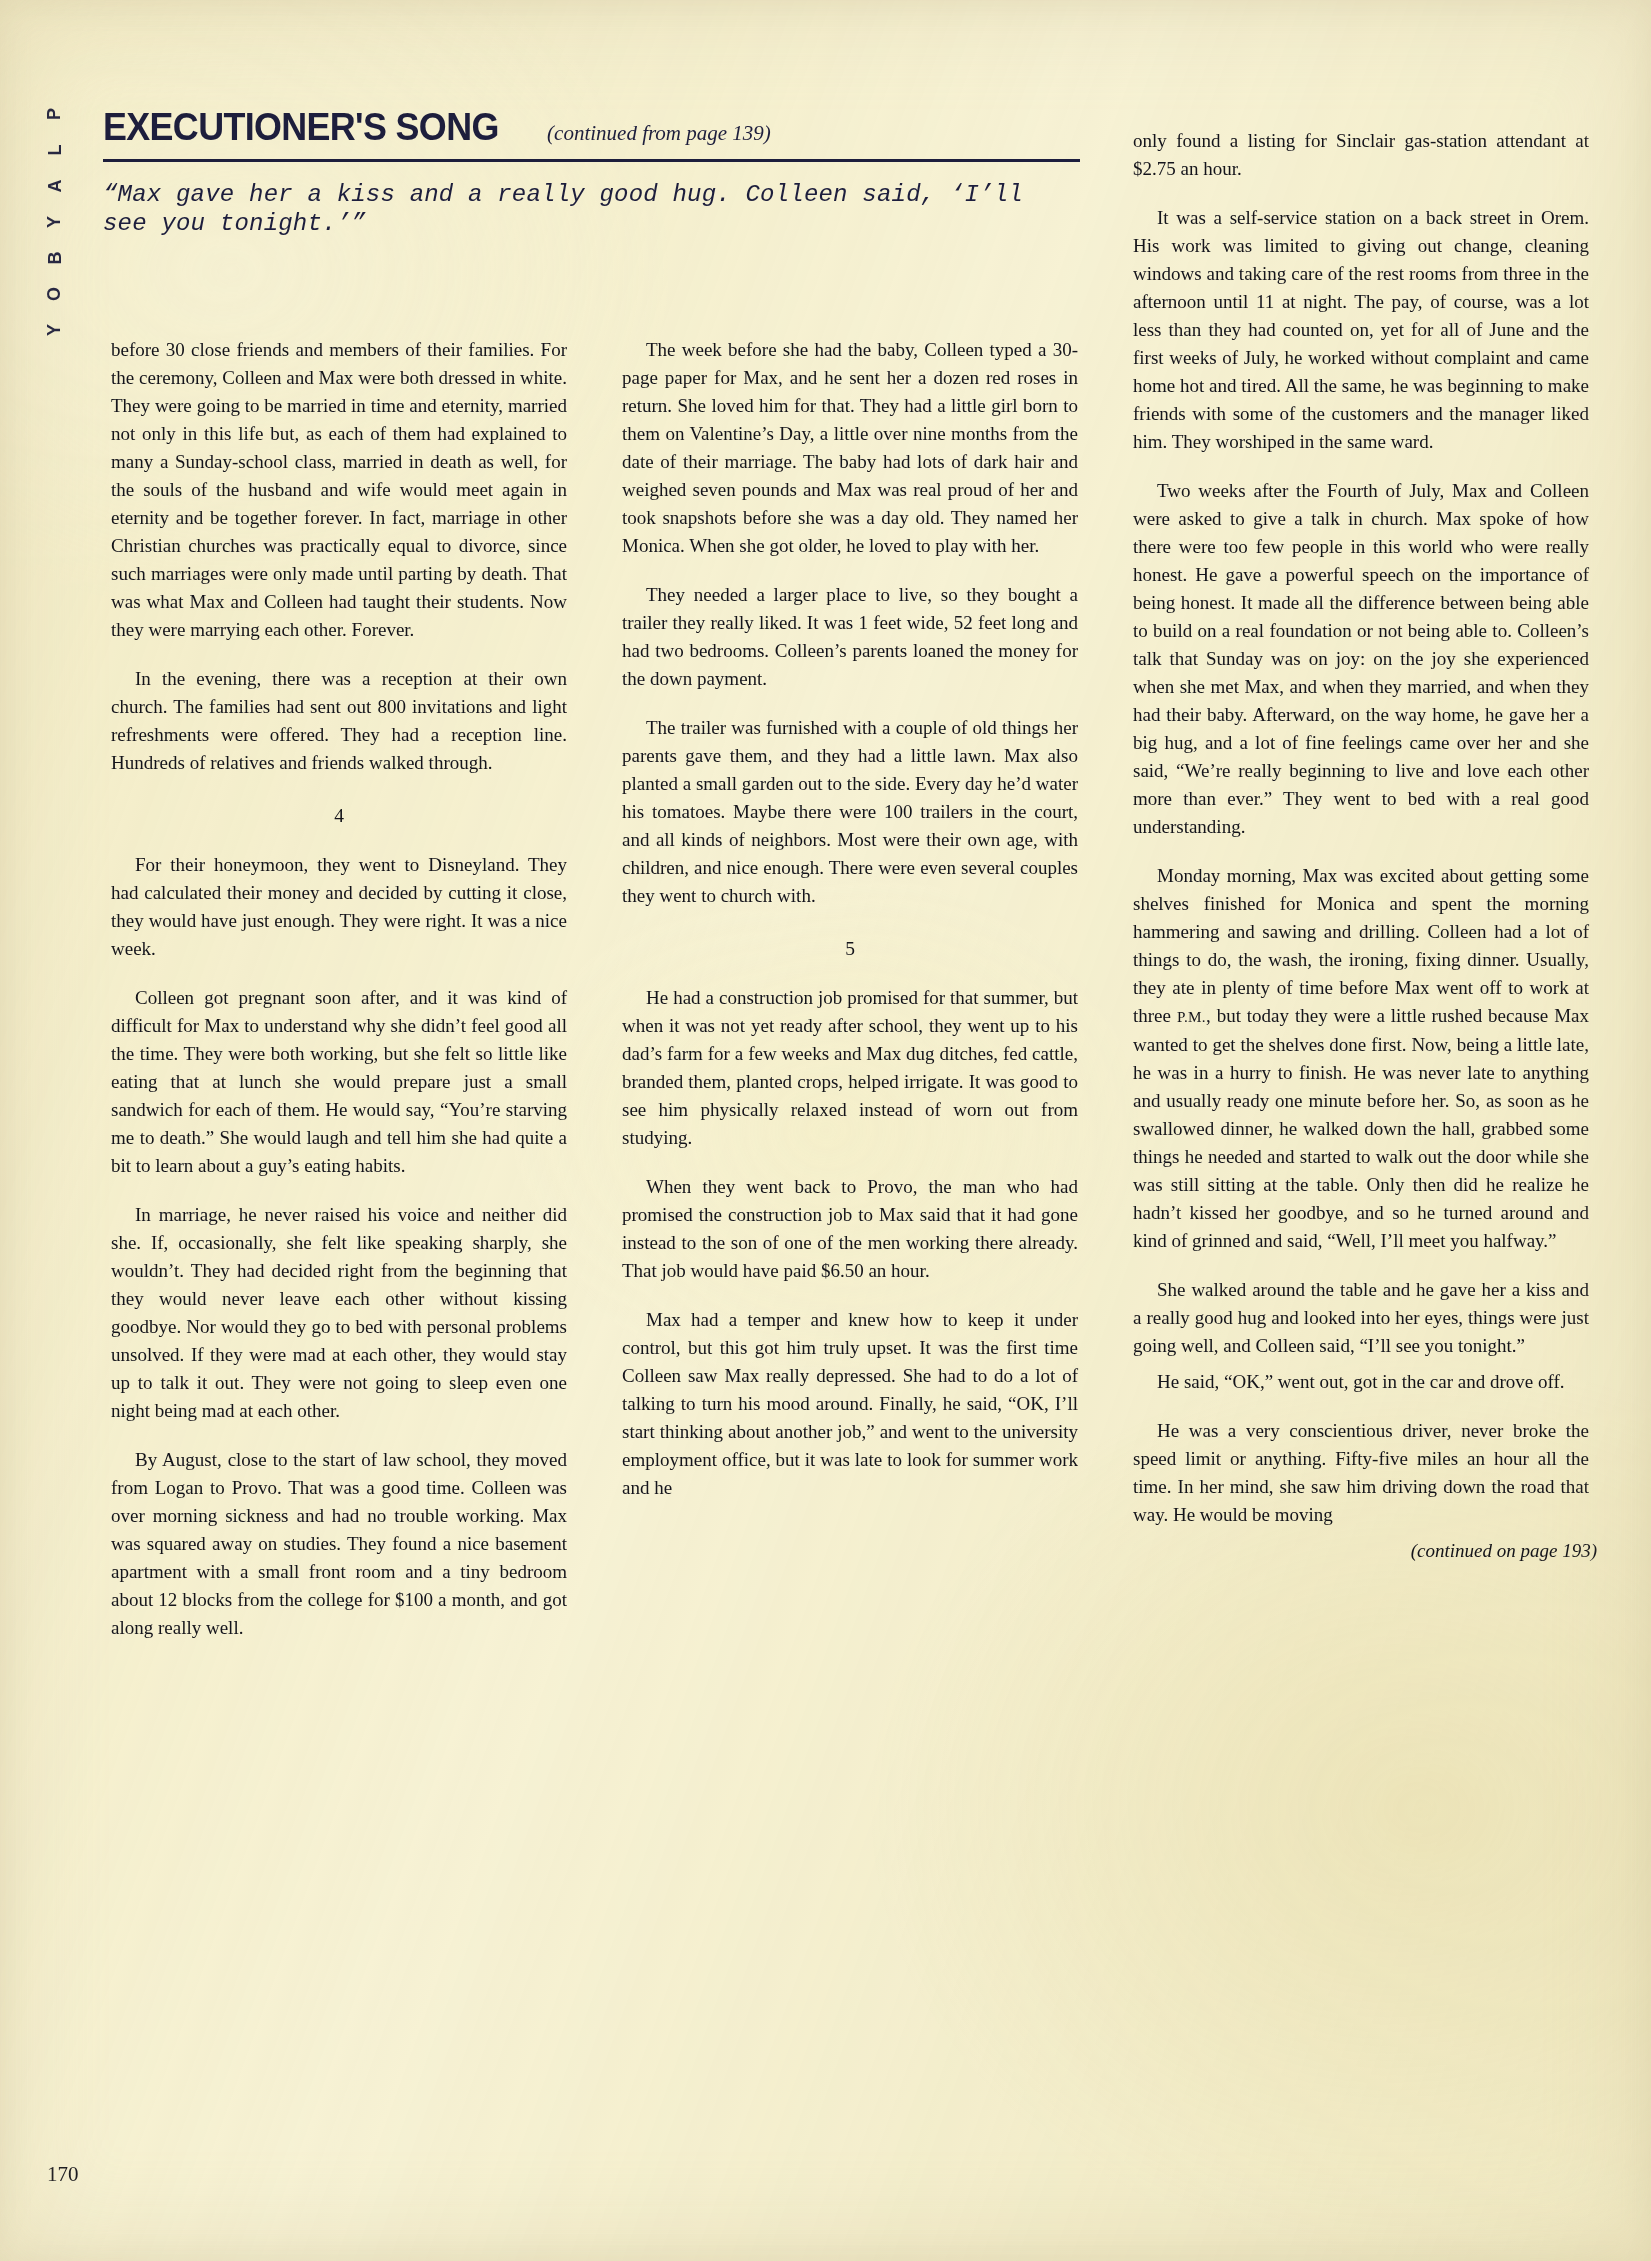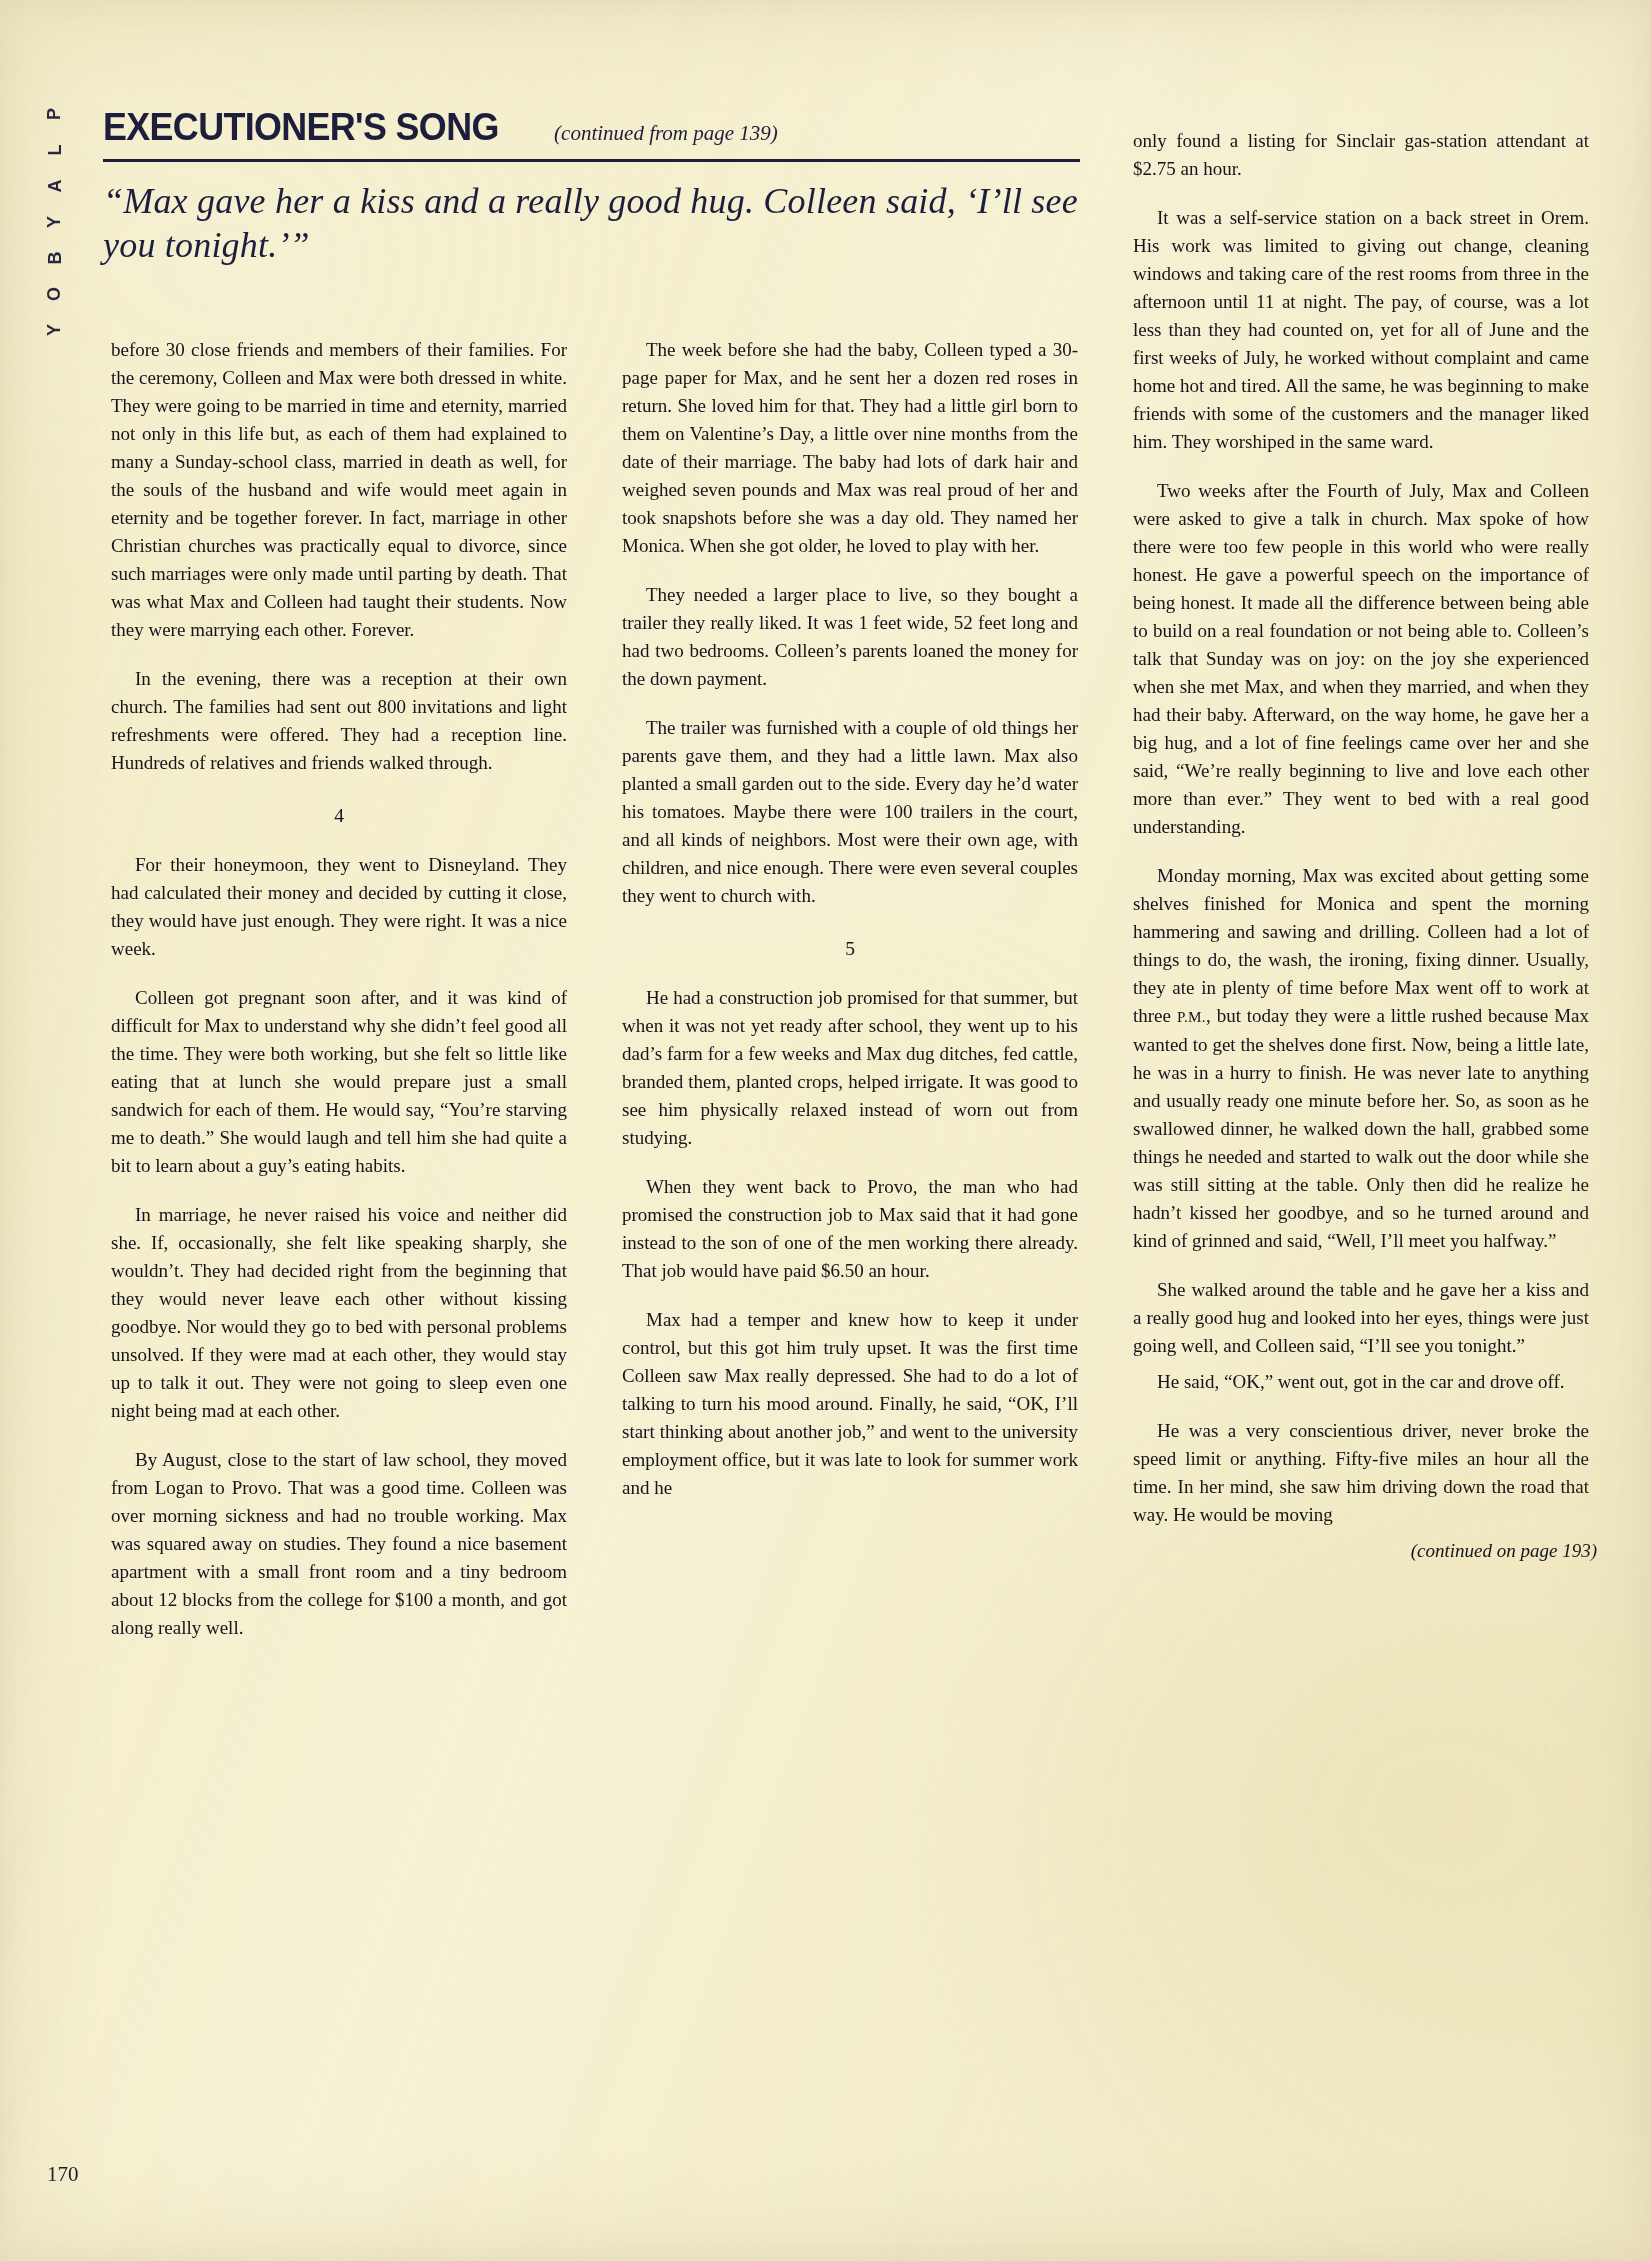--- a/index.html
+++ b/index.html
@@ -70,21 +70,21 @@
   
   .header {
     position: absolute;
     left: 103px;
     top: 105px;
     width: 977px;
   }
   .title-row {
     display: flex;
     align-items: baseline;
-    gap: 21px;
+    gap: 14px;
     white-space: nowrap;
   }
   .article-title {
     font-family: "Liberation Sans", sans-serif;
     font-weight: bold;
     font-size: 39px;
     letter-spacing: -0.7px;
     color: #1d1e3f;
     transform: scaleX(0.92);
     transform-origin: left center;
@@ -96,23 +96,23 @@
     color: #1d1e3f;
   }
   .rule {
     margin-top: 9.8px;
     height: 2.8px;
     background: #1d1e3f;
     width: 977px;
   }
   .pull-quote {
     margin-top: 18px;
-    font-family: Liberation Serif, serif;
+    font-family: Liberation Mono, monospace;
     font-style: italic;
-    font-size: 36px;
+    font-size: 24px;
     line-height: 1.22;
     color: #1d1e3f;
     letter-spacing: 0.2px;
     width: 977px;
   }
 
   
   .body-cols {
     position: absolute;
     top: 328px;

